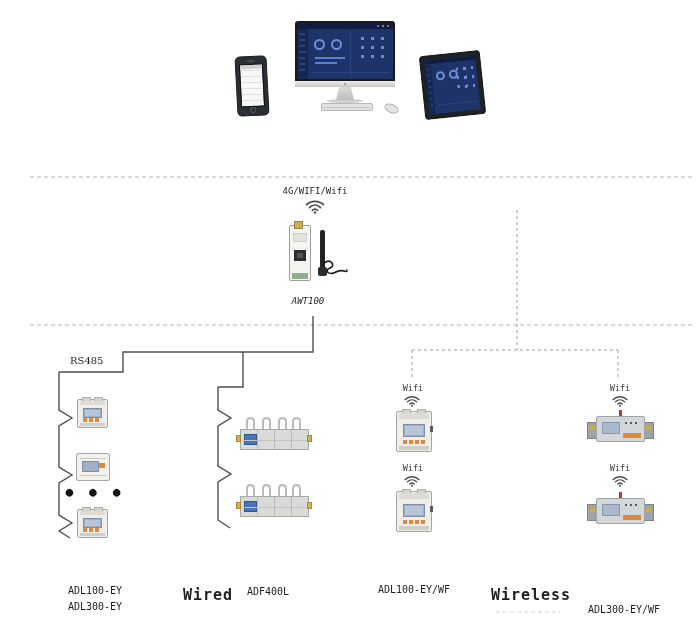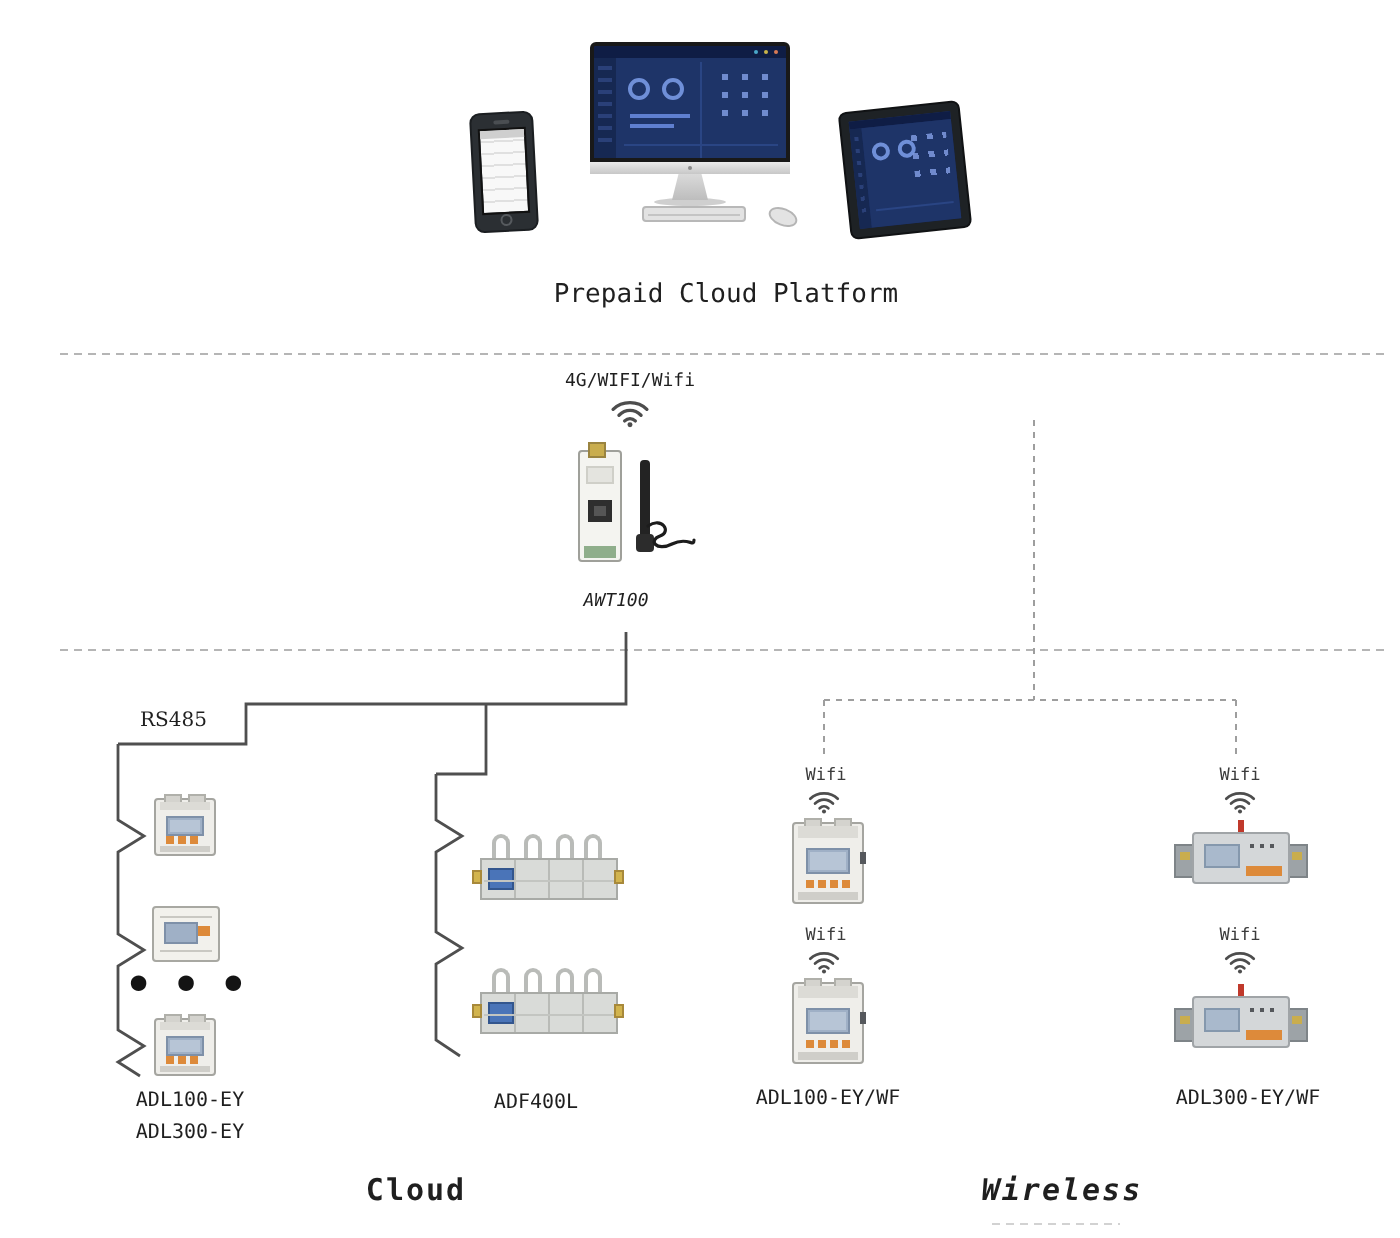--- a/index.html
+++ b/index.html
@@ -4,21 +4,21 @@
 <style>
   html,body{margin:0;padding:0;background:#ffffff;}
   #canvas{
     position:relative;width:700px;height:619px;background:#ffffff;
     font-family:"DejaVu Sans Mono",monospace;color:#1f1f1f;overflow:hidden;
   }
   .abs{position:absolute;}
   .lbl{position:absolute;white-space:nowrap;transform:translateX(-50%);text-align:center;}
   .lbl-platform{font-size:13px;letter-spacing:0px;}
   .lbl-small{font-size:9px;}
-  .lbl-dev{font-size:10px;}
+  .lbl-dev{font-size:10px;margin-top:40px;}
   .lbl-wifi{font-size:8.5px;color:#3c3c3c;}
   .lbl-section{font-size:15px;font-weight:bold;letter-spacing:1px;}
   .lbl-rs485{font-family:"DejaVu Serif",serif;font-size:10px;transform:none;}
   svg.lines{position:absolute;left:0;top:0;}
   .dash{stroke:#b5b5b5;stroke-width:1;stroke-dasharray:4 3;fill:none;}
   .dash2{stroke:#9e9e9e;stroke-width:1;stroke-dasharray:3 3;fill:none;}
   .dashf{stroke:#d2d2d2;stroke-width:1;stroke-dasharray:4 3;fill:none;}
   .solid{stroke:#4f4f4f;stroke-width:1.4;fill:none;stroke-linejoin:miter;}
   svg.wifi{position:absolute;transform:translateX(-50%);}
   svg.wifi path{fill:none;stroke:#4d4d4d;stroke-width:1.9;stroke-linecap:round;}
@@ -166,21 +166,20 @@
       <div class="sb" style="width:6px;top:4px;"></div>
       <div class="mainp" style="left:6px;top:4px;">
         <span class="ring" style="left:4px;top:8px;width:9px;height:9px;"></span>
         <span class="ring" style="left:17px;top:8px;width:9px;height:9px;"></span>
         <span class="dotcols" style="right:3px;top:6px;width:18px;height:22px;background:repeating-linear-gradient(90deg,#7f9be0 0 3px,transparent 3px 8px);"></span>
         <span class="panline" style="left:3px;bottom:8px;right:3px;height:1px;"></span>
       </div>
     </div>
   </div>
 
-  <div class="lbl lbl-platform" style="left:363px;top:140px;">Prepaid Cloud Platform</div>
 
   <div class="lbl lbl-small" style="left:315px;top:186px;">4G/WIFI/Wifi</div>
   <svg class="wifi" style="left:315px;top:198px;" width="22" height="16" viewBox="0 0 24 18">
     <path d="M2.5 7.5 C7.5 2.5 16.5 2.5 21.5 7.5"></path>
       <path d="M5.8 10.8 C9.5 7.2 14.5 7.2 18.2 10.8"></path>
       <path d="M9 14 C10.8 12.3 13.2 12.3 15 14"></path>
       <circle cx="12" cy="16.2" r="1.4" fill="#4d4d4d" stroke="none"></circle>
   </svg>
 
   <div class="abs" style="left:287px;top:221px;width:60px;height:62px;">
@@ -336,18 +335,18 @@
       </span>
     <span class="clip" style="right:0;">
         <i></i>
       </span>
     <div class="body300">
       <span class="lcd300"></span>
       <span class="led300"></span>
       <span class="ostrip"></span>
     </div>
   </div>
-  <div class="lbl lbl-dev" style="left:624px;top:544px;">ADL300-EY/WF</div>
-
-  <div class="lbl lbl-section" style="left:208px;top:586px;">Cloud</div>
-  <div class="lbl lbl-section" style="left:531px;top:586px;font-style:italic;">Wireless</div>
+  <div class="lbl lbl-dev" style="left:624px;top:564px;">ADL300-EY/WF</div>
+
+  <div class="lbl lbl-section" style="left:208px;top:586px;">Wired</div>
+  <div class="lbl lbl-section" style="left:531px;top:586px;">Wireless</div>
 
 </div>
 
 </body></html>

